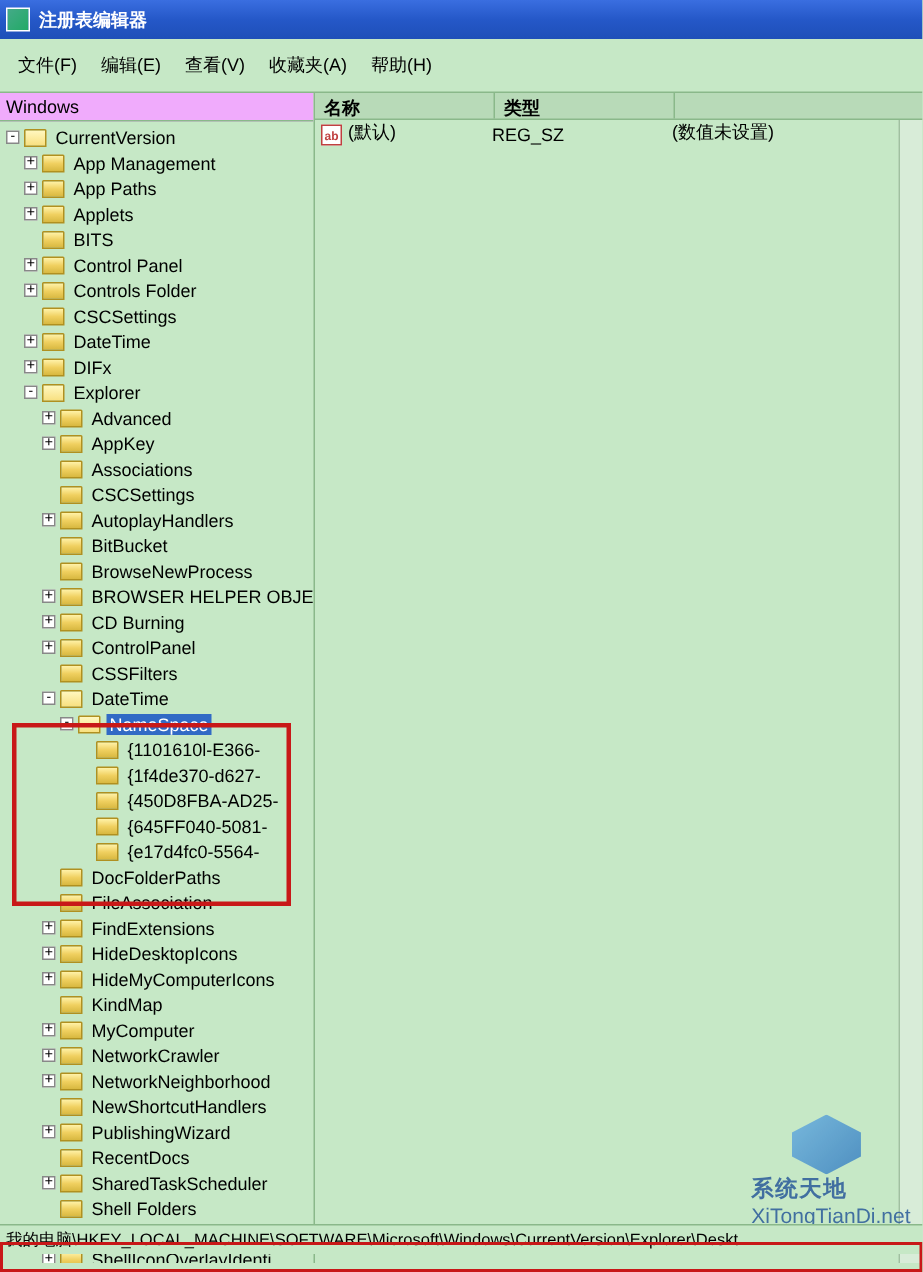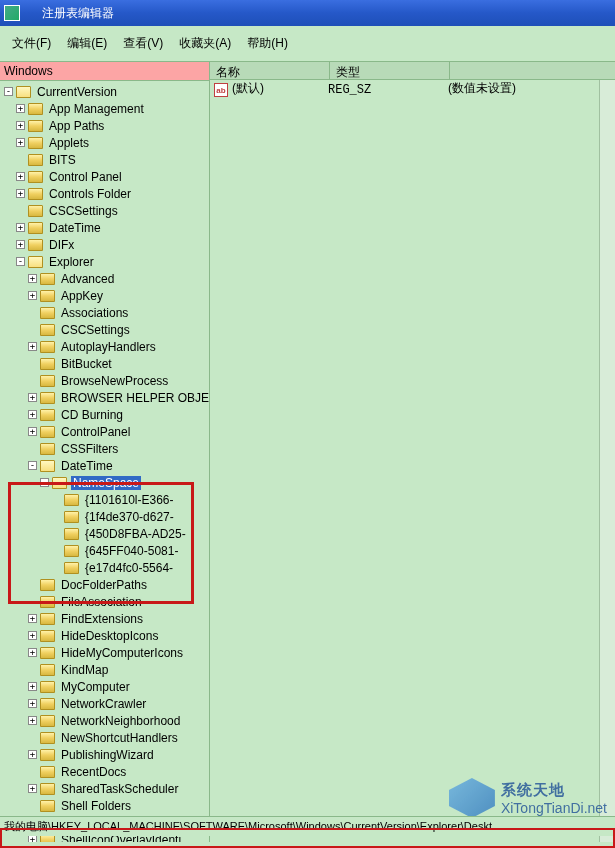--- a/index.html
+++ b/index.html
@@ -12,22 +12,21 @@
   overflow: hidden;
   position: relative;
 }
 .title-bar {
   background: linear-gradient(to bottom, #3a6ee0 0%, #2558c8 50%, #1e4fb8 100%);
   height: 26px;
   display: flex;
   align-items: center;
   padding: 0 4px;
   color: #fff;
-  font-weight: normal;
-  gap: 16px;
+  font-weight: bold;
 }
 .title-bar .app-icon {
   width: 16px; height: 16px;
   background: linear-gradient(135deg, #4a8, #2a6);
   margin-right: 6px;
   border: 1px solid #fff;
 }
 .menu-bar {
   background: #c6e8c6;
   height: 36px;
@@ -47,21 +46,21 @@
 .tree-pane {
   width: 210px;
   background: #c6e8c6;
   overflow: hidden;
   border-right: 1px solid #8ab88a;
   position: relative;
 }
 .tree-header {
   padding: 2px 4px;
   border-bottom: 1px solid #8ab88a;
-  background: #fca5a5;
+  background: #f0abfc;
 }
 .tree {
   padding: 2px 0;
 }
 .tree-item {
   display: flex;
   align-items: center;
   height: 17px;
   white-space: nowrap;
   cursor: default;
@@ -112,20 +111,21 @@
 }
 .list-header {
   display: flex;
   background: #b8dab8;
   border-bottom: 1px solid #8ab88a;
   height: 18px;
 }
 .list-header .col {
   padding: 2px 6px;
   border-right: 1px solid #8ab88a;
+  font-weight: bold;
 }
 .list-row {
   display: flex;
   align-items: flex-end;
   height: 17px;
   padding-left: 4px;
 }
 .reg-icon {
   width: 14px; height: 14px;
   background: #fff;
@@ -148,20 +148,21 @@
   font-size: 11px;
   white-space: nowrap;
   overflow: hidden;
 }
 .watermark {
   position: absolute;
   right: 8px; bottom: 24px;
   display: flex;
   align-items: center;
   opacity: 0.85;
+  flex-direction: column;
 }
 .watermark .wicon {
   width: 46px; height: 40px;
   background: linear-gradient(135deg, #6ab0e0, #3a80c0);
   clip-path: polygon(50% 0%, 100% 30%, 100% 70%, 50% 100%, 0% 70%, 0% 30%);
   margin-right: 6px;
 }
 .watermark .wtext { font-size: 15px; color: #2a5a9a; font-weight: bold; letter-spacing: 1px; }
 .watermark .wsub { font-size: 14px; color: #2a5a9a; }
 .scrollbar-v {
@@ -520,21 +521,21 @@
   </div>
   <div class="list-pane">
     <div class="list-header">
       <div class="col" style="width:120px">名称</div>
       <div class="col" style="width:120px">类型</div>
     </div>
     <div id="list-rows">
         <div class="list-row">
           <span class="reg-icon">ab</span>
           <span style="width: 96px;">(默认)</span>
-          <span style="width: 120px; font-family: Liberation Mono, monospace;">REG_SZ</span>
+          <span style="width: 120px;">REG_SZ</span>
           <span>(数值未设置)</span>
         </div>
       </div>
     <div class="scrollbar-v"></div>
     <div class="watermark">
       <div class="wicon"></div>
       <div>
         <div class="wtext">系统天地</div>
         <div class="wsub">XiTongTianDi.net</div>
       </div>

